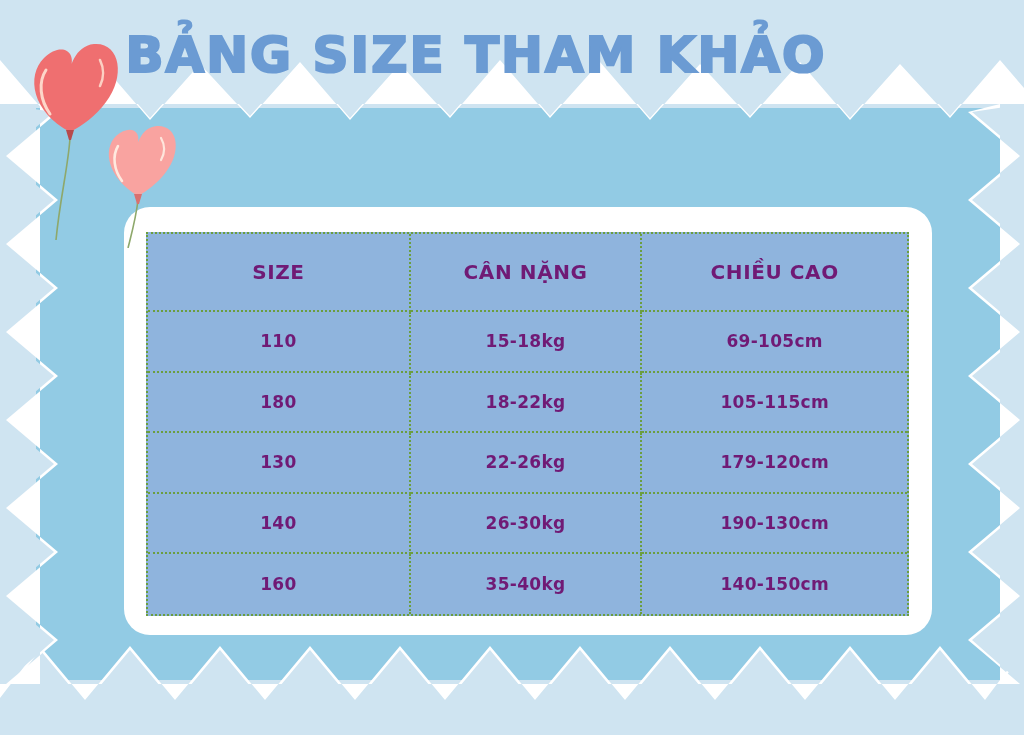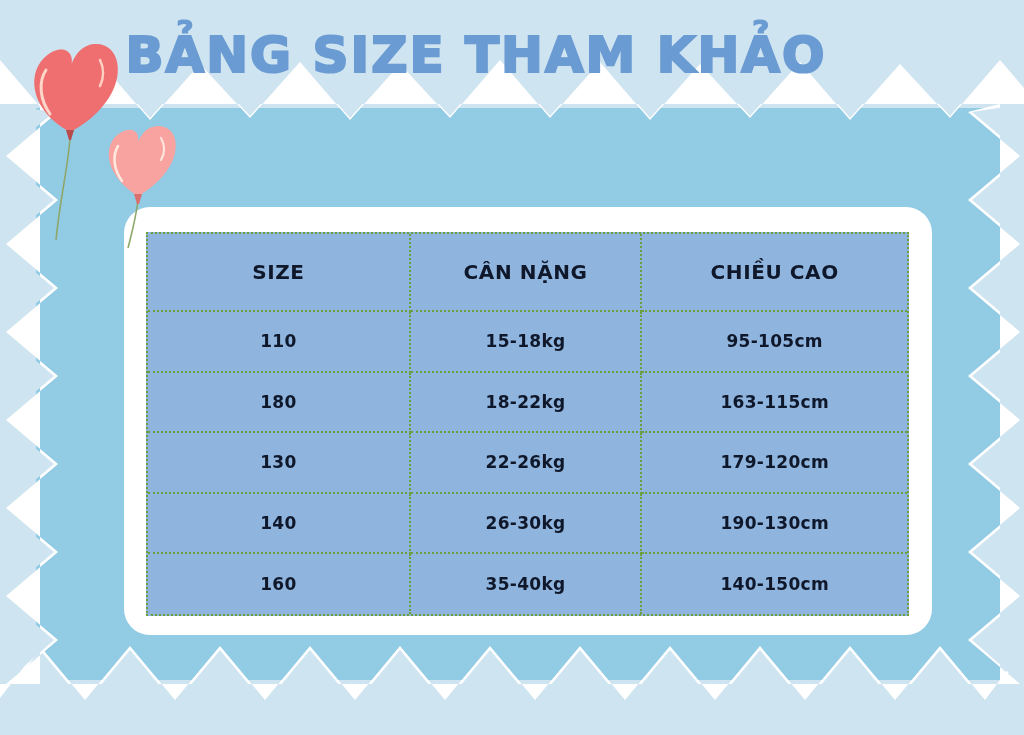--- a/index.html
+++ b/index.html
@@ -83,21 +83,21 @@
   }
 
   table.size-table col.c1 { width: 34.5%; }
   table.size-table col.c2 { width: 30.5%; }
   table.size-table col.c3 { width: 35.0%; }
 
   table.size-table th,
   table.size-table td {
     text-align: center;
     vertical-align: middle;
-    color: #0f172a;
+    color: #701a75;
     font-family: "DejaVu Sans", sans-serif;
     font-weight: 700;
     background: #8fb4dd;
     border-right: 2px dotted #6b9e3f;
     border-bottom: 2px dotted #6b9e3f;
     padding: 0;
   }
 
   table.size-table th:last-child,
   table.size-table td:last-child { border-right: none; }
@@ -233,26 +233,26 @@
         <tr>
           <th>SIZE</th>
           <th>CÂN NẶNG</th>
           <th>CHIỀU CAO</th>
         </tr>
       </thead>
       <tbody>
         <tr>
           <td>110</td>
           <td>15-18kg</td>
-          <td>95-105cm</td>
+          <td>69-105cm</td>
         </tr>
         <tr>
           <td>180</td>
           <td>18-22kg</td>
-          <td>163-115cm</td>
+          <td>105-115cm</td>
         </tr>
         <tr>
           <td>130</td>
           <td>22-26kg</td>
           <td>179-120cm</td>
         </tr>
         <tr>
           <td>140</td>
           <td>26-30kg</td>
           <td>190-130cm</td>

